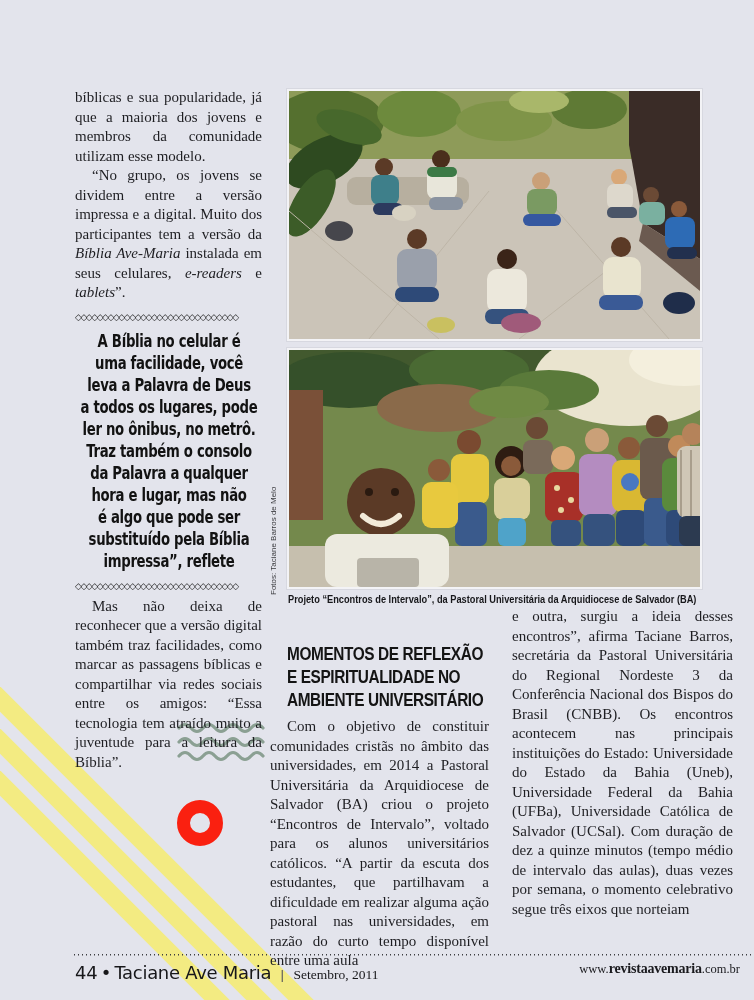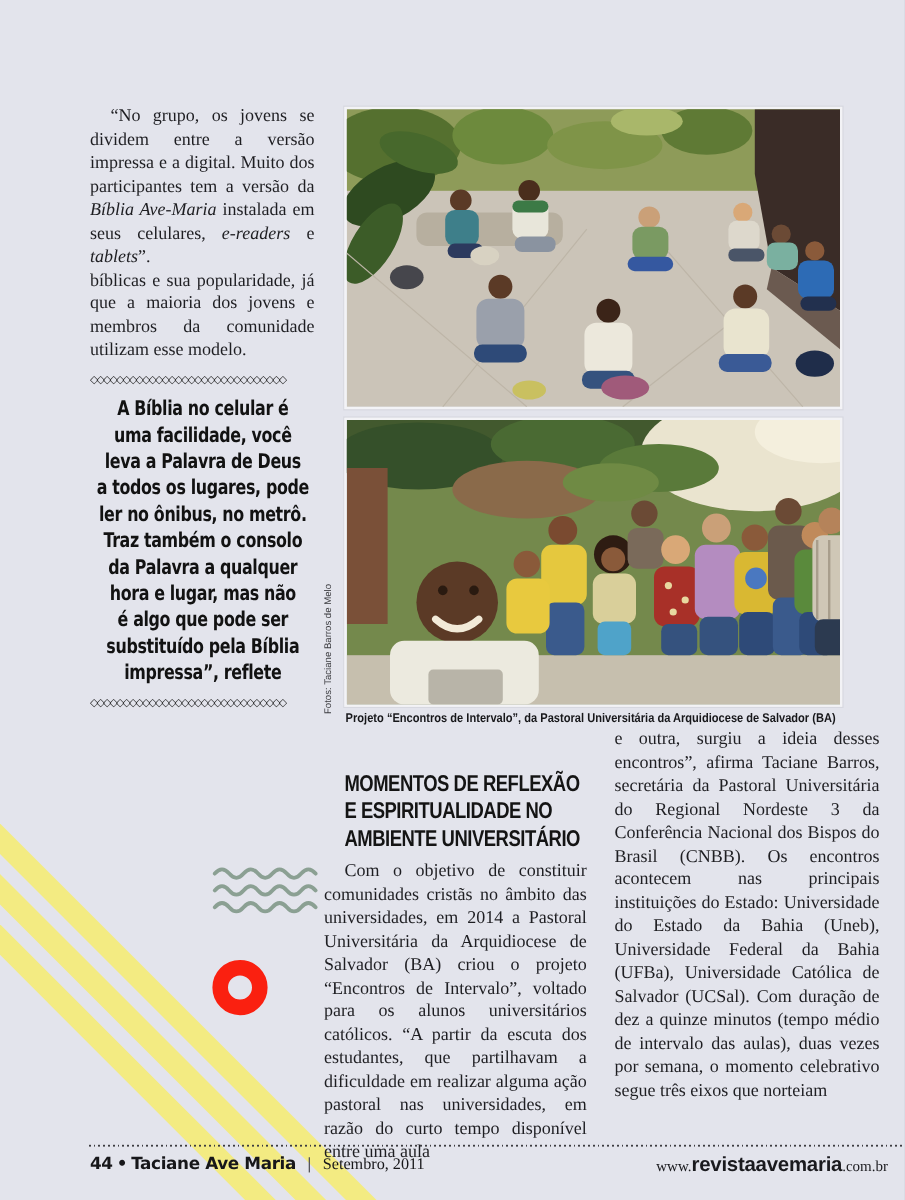--- a/index.html
+++ b/index.html
@@ -39,24 +39,24 @@
            transform-origin:left top;font-family:"Liberation Sans",sans-serif;font-weight:bold;
            font-size:19px;letter-spacing:-0.5px;line-height:23px;color:#141414;}
   .colA{position:absolute;left:270px;top:717px;width:219px;}
   .colB{position:absolute;left:512px;top:607px;width:221px;}
 
   
   .foot-rule{position:absolute;left:74px;right:0;top:954px;height:2px;
              background:repeating-linear-gradient(to right,#3c3c40 0 1.5px,transparent 1.5px 4px);
              background-size:auto 1.5px;background-repeat:no-repeat;}
   .foot-left{position:absolute;left:75px;top:962px;font-size:13.5px;color:#17171a;white-space:nowrap;}
-  .foot-left .mag{font-family:"DejaVu Sans",sans-serif;font-weight:bold;font-size:14px;letter-spacing:-0.3px;}
+  .foot-left .mag{font-family:"DejaVu Sans",sans-serif;font-weight:normal;font-size:18px;letter-spacing:-0.3px;}
   .foot-left .bar{color:#55555a;padding:0 6px;font-family:"Liberation Sans",sans-serif;font-weight:300;}
   .foot-right{position:absolute;right:14px;top:961px;font-size:12.5px;color:#1a1a1e;white-space:nowrap;}
-  .foot-right .bold{font-family:Liberation Sans, sans-serif;font-weight:bold;font-size:17px;letter-spacing:-0.2px;}
+  .foot-right .bold{font-family:Liberation Serif, serif;font-weight:bold;font-size:14px;letter-spacing:-0.2px;}
 </style>
 </head>
 <body>
 
 <div class="page">
 
   <svg class="stripes" viewBox="0 0 754 1000" xmlns="http://www.w3.org/2000/svg">
     <line x1="-12" y1="687" x2="330" y2="1029" stroke="#f3eb82" stroke-width="18"></line>
     <line x1="-12" y1="729" x2="330" y2="1071" stroke="#f3eb82" stroke-width="18"></line>
     <line x1="-12" y1="771" x2="330" y2="1113" stroke="#f3eb82" stroke-width="18"></line>
@@ -66,37 +66,38 @@
     <g fill="none" stroke="#8ba093" stroke-width="3.2" stroke-linecap="round">
       <path d="M3,8 Q9,1 15,8 T27,8 T39,8 T51,8 T63,8 T75,8 T87,8"></path>
       <path d="M3,22 Q9,15 15,22 T27,22 T39,22 T51,22 T63,22 T75,22 T87,22"></path>
       <path d="M3,36 Q9,29 15,36 T27,36 T39,36 T51,36 T63,36 T75,36 T87,36"></path>
     </g>
   </svg>
 
   <div class="donut"></div>
 
   <div class="left-col">
+    <p class="body-text">bíblicas e sua popularidade, já que a maioria dos jovens e membros da comunidade utilizam esse modelo.</p>
     <p class="body-text indent"><span>“No grupo, os jovens se dividem entre a versão impressa e a digital. Muito dos participantes tem a versão da </span><span style="font-style: italic;">Bíblia Ave-Maria</span><span> instalada em seus celulares, </span><span style="font-style: italic;">e-readers</span><span> e </span><span style="font-style: italic;">tablets</span><span>”.</span></p>
-    <p class="body-text">bíblicas e sua popularidade, já que a maioria dos jovens e membros da comunidade utilizam esse modelo.</p>
     <div class="diamonds">◇◇◇◇◇◇◇◇◇◇◇◇◇◇◇◇◇◇◇◇◇◇◇◇◇◇◇◇◇◇</div>
     <div class="quote">
         <div>A Bíblia no celular é</div>
         <div>uma facilidade, você</div>
         <div>leva a Palavra de Deus</div>
         <div>a todos os lugares, pode</div>
         <div>ler no ônibus, no metrô.</div>
         <div>Traz também o consolo</div>
         <div>da Palavra a qualquer</div>
         <div>hora e lugar, mas não</div>
         <div>é algo que pode ser</div>
         <div>substituído pela Bíblia</div>
         <div>impressa”, reflete</div>
       </div>
     <div class="diamonds">◇◇◇◇◇◇◇◇◇◇◇◇◇◇◇◇◇◇◇◇◇◇◇◇◇◇◇◇◇◇</div>
+    <p class="body-text indent">Mas não deixa de reconhecer que a versão digital também traz facilidades, como marcar as passagens bíblicas e compartilhar via redes sociais entre os amigos: “Essa tecnologia tem atraído muito a juventude para a leitura da Bíblia”.</p>
   </div>
 
   <div class="photo photo1">
     <svg width="411" height="248" viewBox="0 0 411 248" xmlns="http://www.w3.org/2000/svg">
       <rect width="411" height="248" fill="#cbc4b8"></rect>
       <rect width="411" height="68" fill="#8e9b59"></rect>
       <ellipse cx="40" cy="30" rx="55" ry="32" fill="#55702f"></ellipse>
       <ellipse cx="130" cy="22" rx="42" ry="24" fill="#6d8a3d"></ellipse>
       <ellipse cx="215" cy="30" rx="48" ry="20" fill="#7f9448"></ellipse>
       <ellipse cx="300" cy="18" rx="38" ry="20" fill="#5f7a35"></ellipse>

